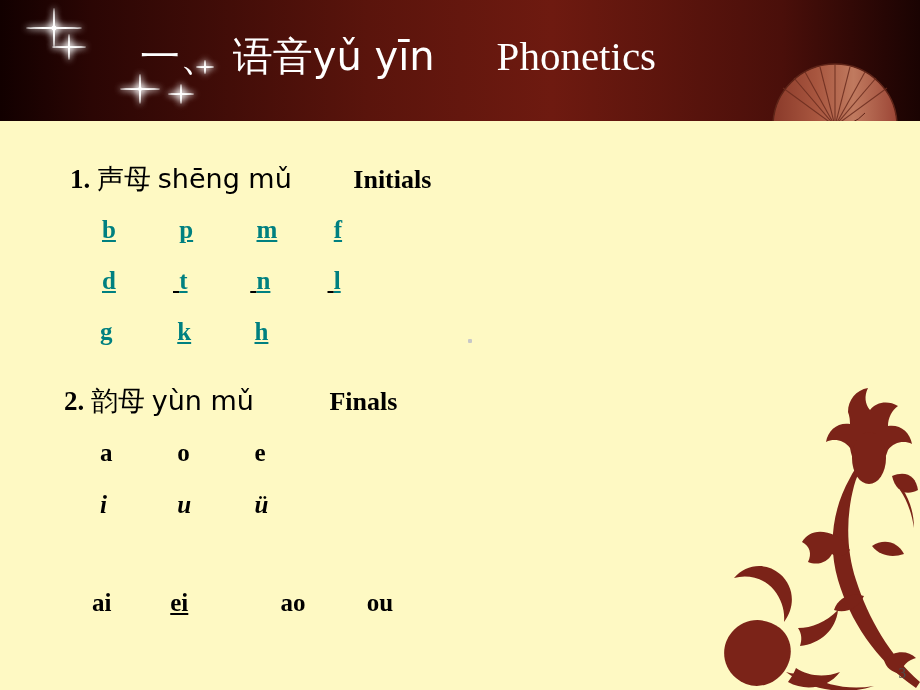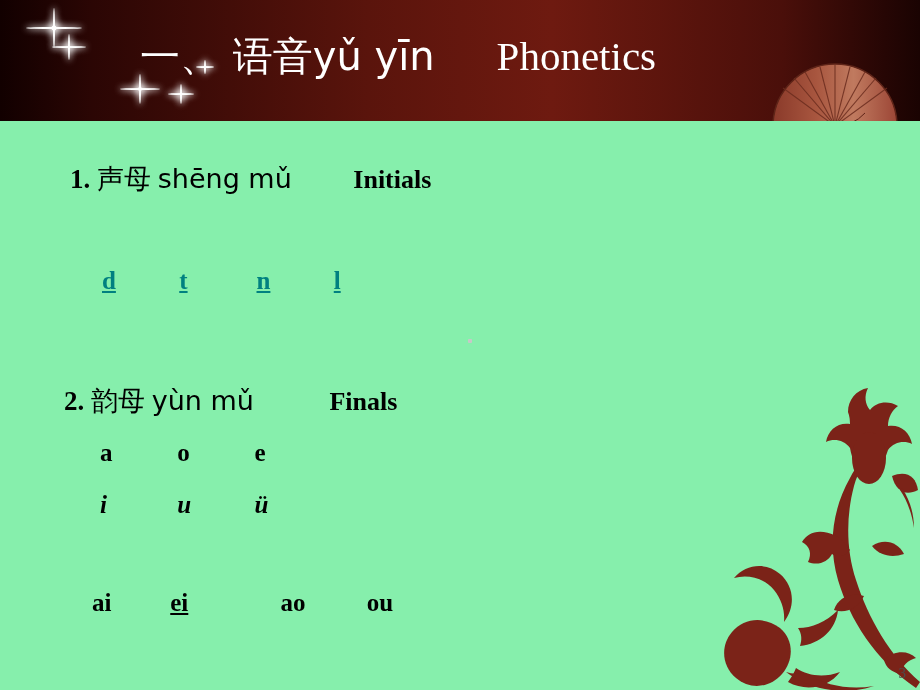--- a/index.html
+++ b/index.html
@@ -4,21 +4,21 @@
 <style>
   html, body {
     margin: 0;
     padding: 0;
     background: #ffffff;
   }
   .slide {
     position: relative;
     width: 920px;
     height: 690px;
-    background: #86efac;
+    background: #fef9c3;
     overflow: hidden;
     font-family: "Liberation Serif", serif;
   }
 
   
   .banner {
     position: absolute;
     left: 0;
     top: 0;
     width: 920px;
@@ -226,28 +226,39 @@
   <div class="content">
 
     <div class="line num-line" style="left:58px; top:40px;">
       <span>1.</span>
       <span class="cn">声母</span>
       <span class="py">shēng mǔ</span>
       <span style="display:inline-block;width:48px;"></span>
       <span class="en">Initials</span>
     </div>
 
-
-    <div class="letter-row" style="left:90px; top:146px;">
+    <div class="letter-row" style="left:90px; top:95px;">
+      <span class="cell"><a class="link-letter">b</a></span>
+      <span class="cell"><a class="link-letter">p</a></span>
+      <span class="cell"><a class="link-letter">m</a></span>
+      <span class="cell"><a class="link-letter">f</a></span>
+    </div>
+
+    <div class="letter-row" style="left:90px; top:146px;text-decoration:underline;">
       <span class="cell"><a class="link-letter">d</a></span>
       <span class="cell"><a class="link-letter">t</a></span>
       <span class="cell"><a class="link-letter">n</a></span>
       <span class="cell"><a class="link-letter">l</a></span>
     </div>
 
+    <div class="letter-row" style="left:88px; top:197px;">
+      <span class="cell"><a class="link-letter">g</a></span>
+      <span class="cell"><a class="link-letter">k</a></span>
+      <span class="cell"><a class="link-letter">h</a></span>
+    </div>
 
     <div class="dot-artifact" style="left:456px; top:218px;"></div>
 
     <div class="line num-line" style="left:52px; top:262px;">
       <span>2.</span>
       <span class="cn">韵母</span>
       <span class="py">yùn mǔ</span>
       <span style="display:inline-block;width:62px;"></span>
       <span class="en">Finals</span>
     </div>

